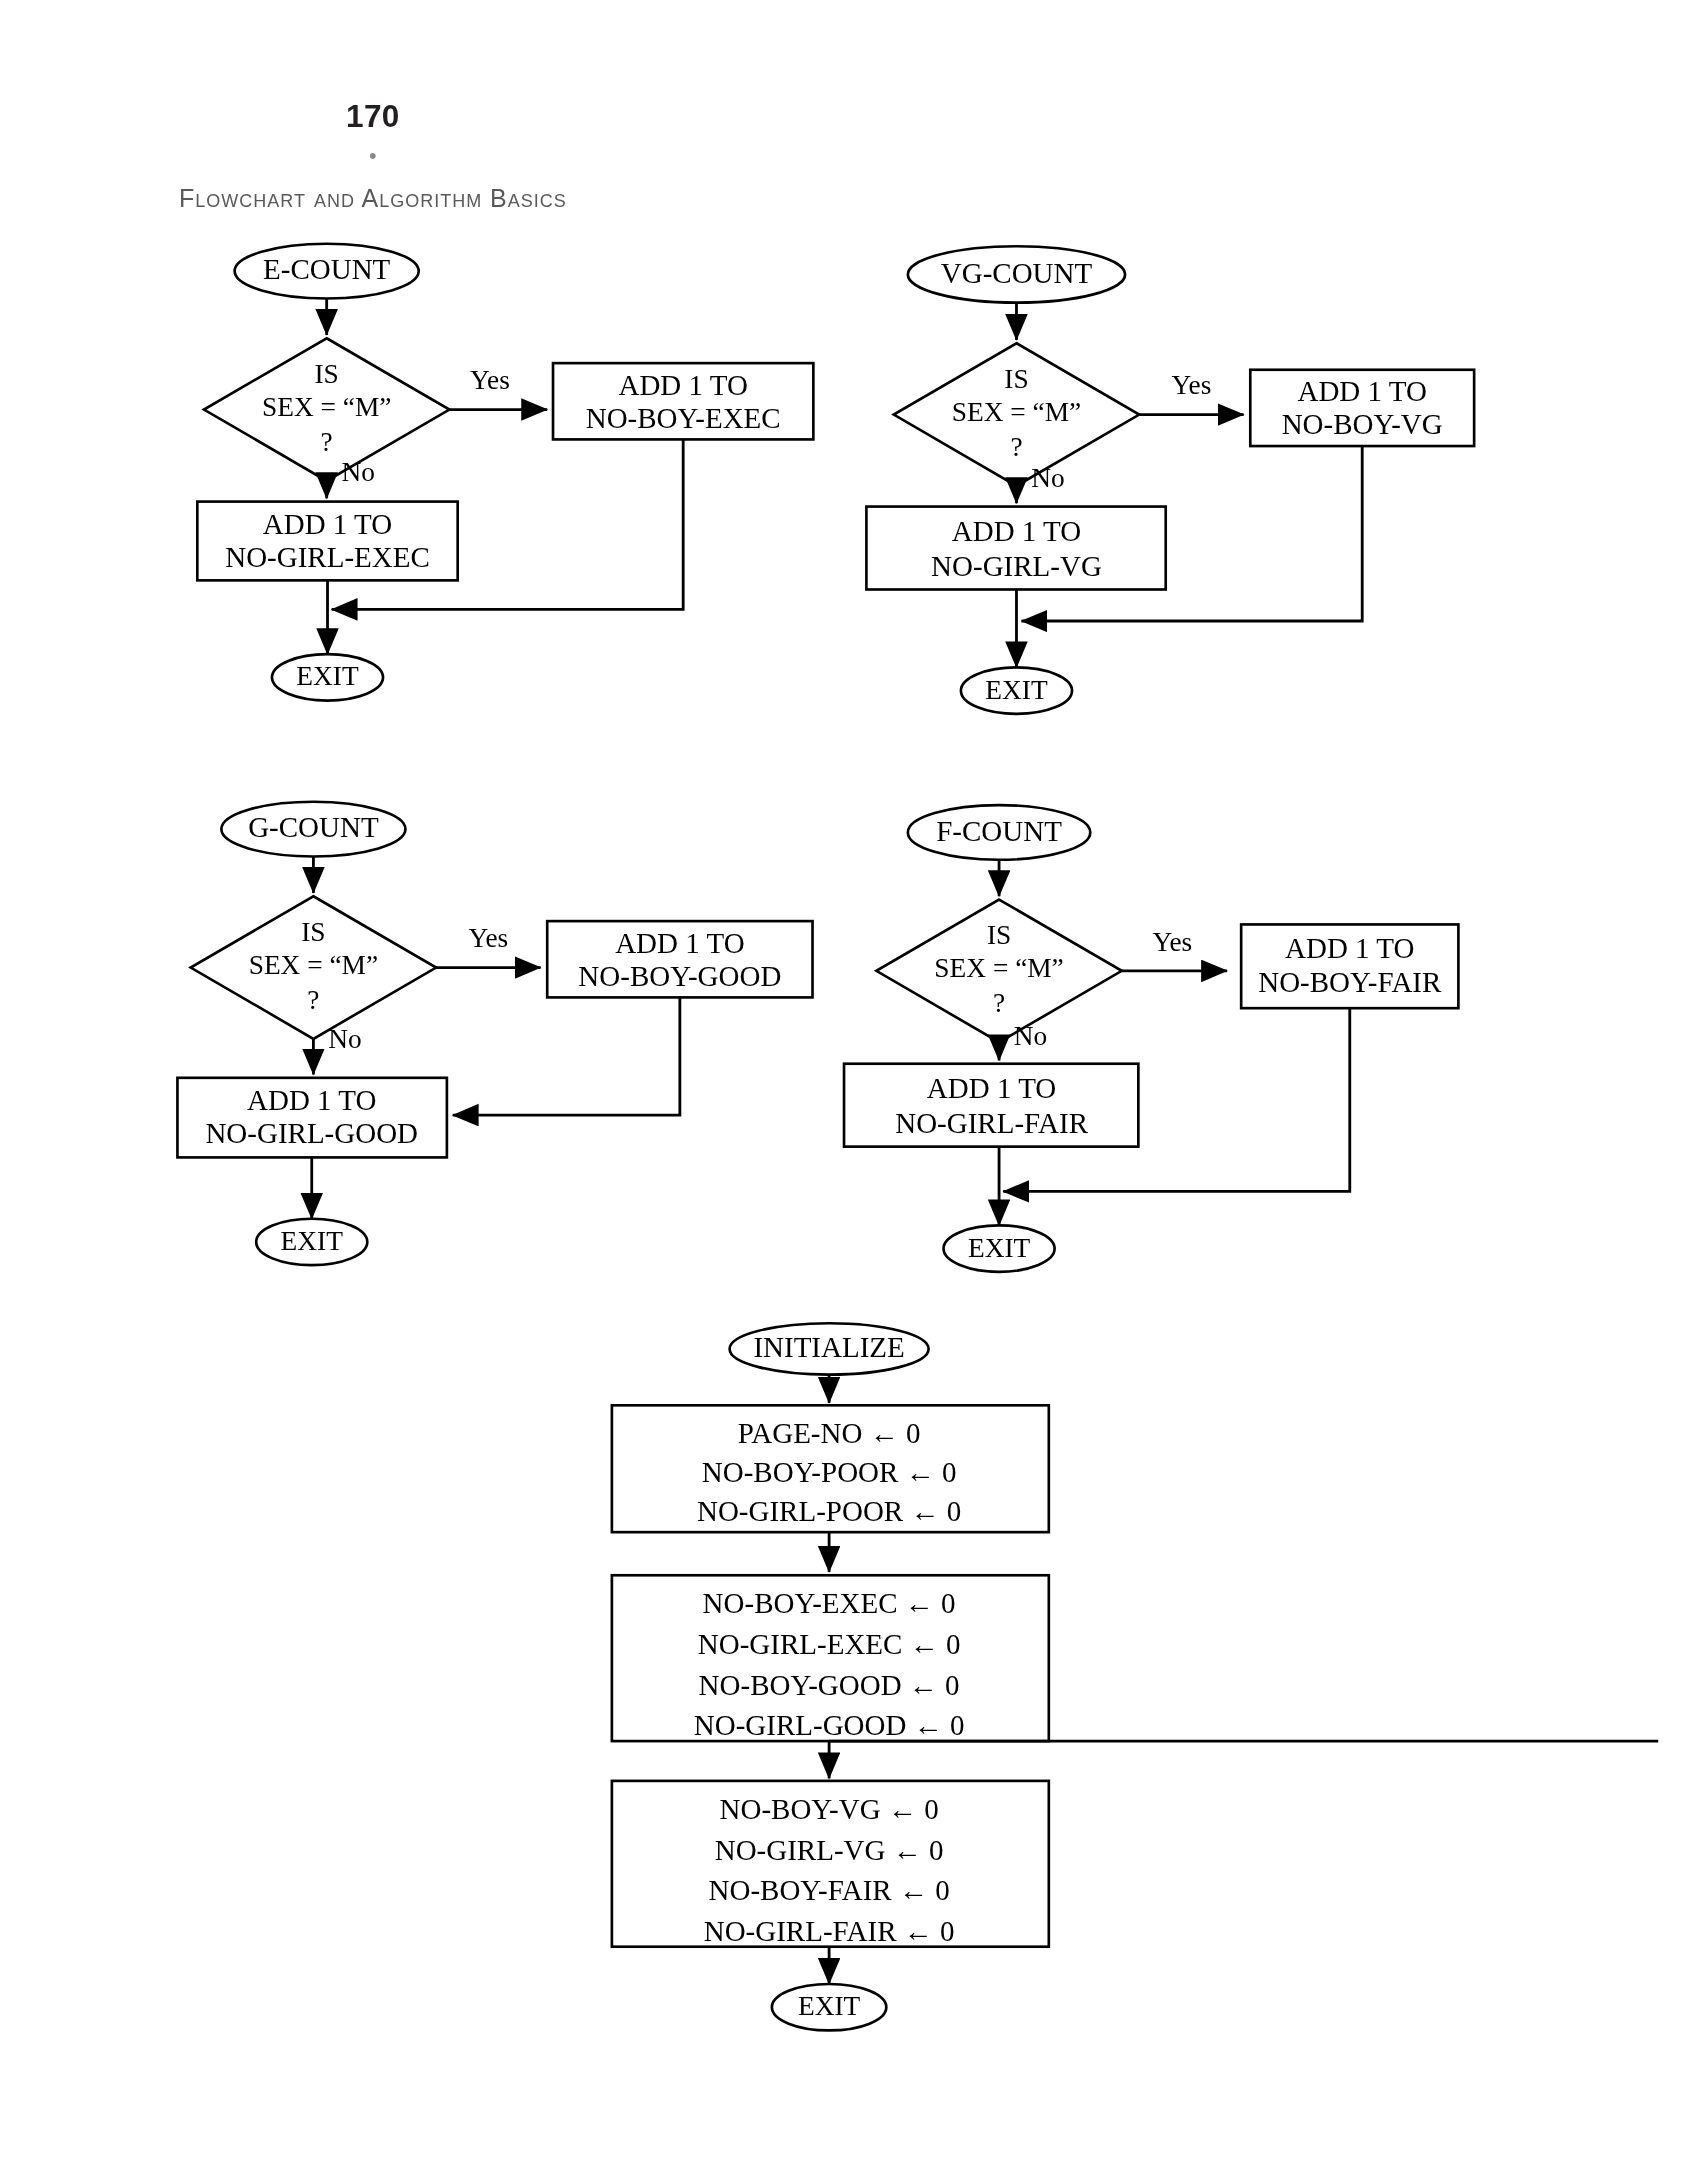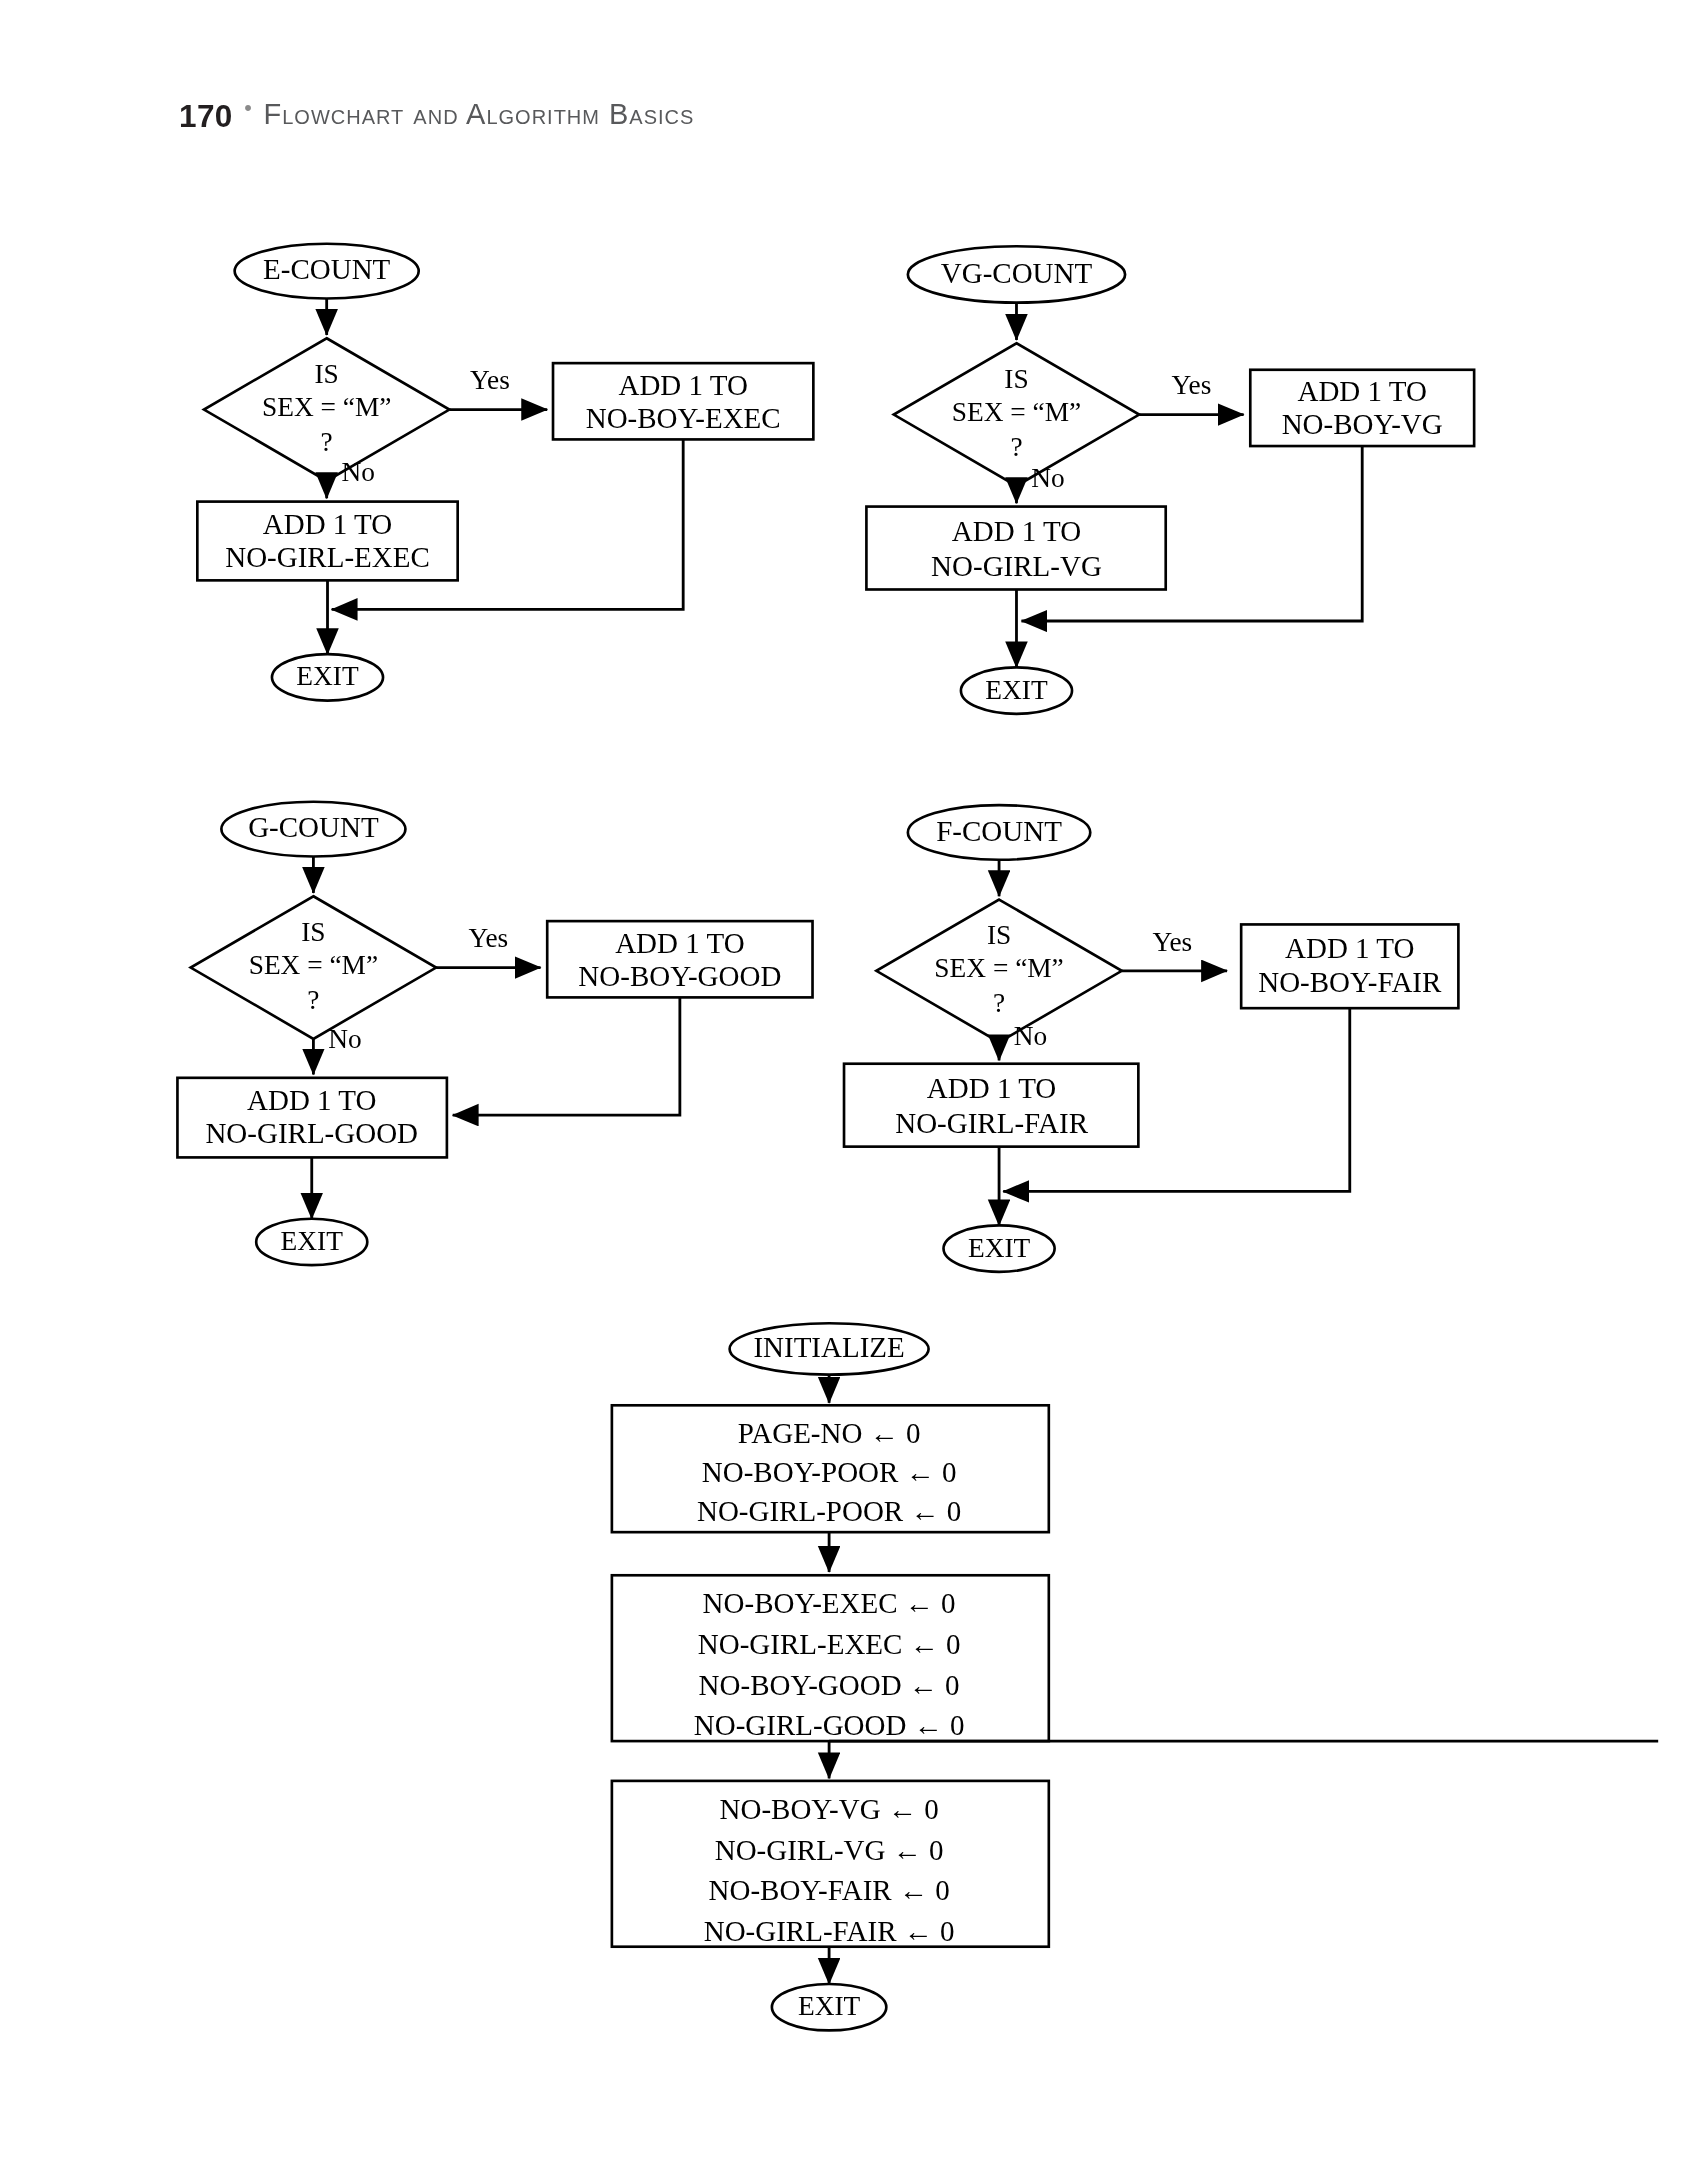--- a/index.html
+++ b/index.html
@@ -14,41 +14,42 @@
     font-family: "Liberation Serif", "DejaVu Serif", serif;
     overflow: hidden;
   }
 
   
   #running-head {
     position: absolute;
     left: 179px;
     top: 98px;
     display: flex;
-    align-items: flex-start;
+    align-items: center;
     gap: 11.6px;
     white-space: nowrap;
+    flex-direction: column;
   }
   #running-head .folio {
     font-family: "Liberation Sans", "DejaVu Sans", sans-serif;
     font-weight: bold;
     font-size: 31.5px;
     color: #231f20;
     letter-spacing: 0.4px;
   }
   #running-head .bullet {
     font-family: "Liberation Sans", "DejaVu Sans", sans-serif;
     font-size: 21.6px;
     color: #8a8a8a;
     position: relative;
     top: -3.3px;
   }
   #running-head .head-title {
     font-family: "Liberation Sans", "DejaVu Sans", sans-serif;
-    font-size: 29px;
+    font-size: 25px;
     color: #58595b;
     letter-spacing: 1px;
     font-variant: small-caps;
   }
 
   
   #figure-area {
     position: absolute;
     left: 0;
     top: 0;

